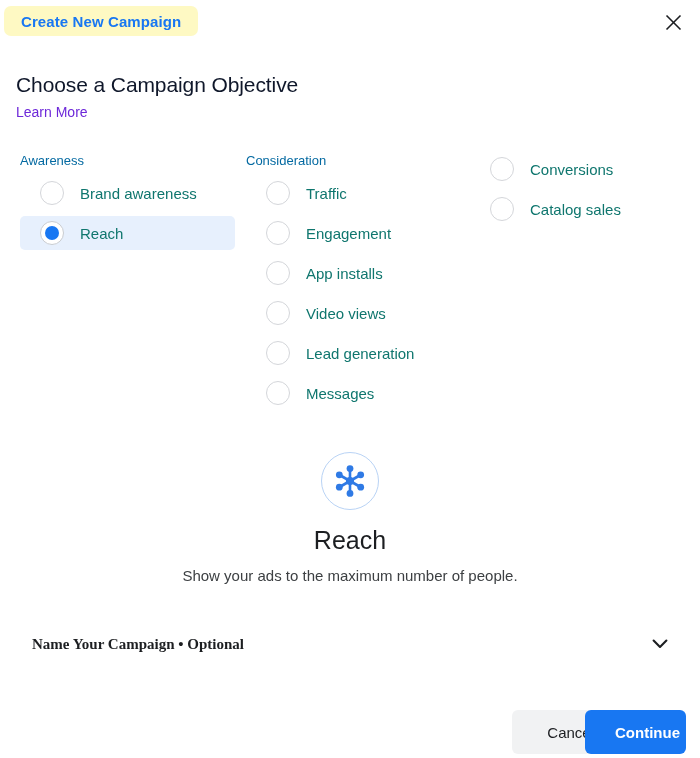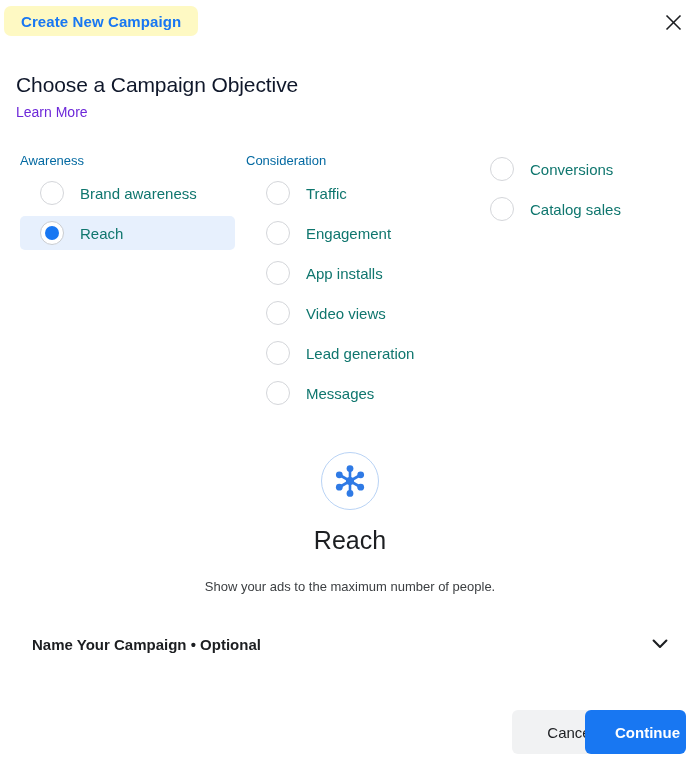--- a/index.html
+++ b/index.html
@@ -157,36 +157,37 @@
     justify-content: center;
     box-sizing: border-box;
   }
   .detail-title {
     margin-top: 16px;
     font-size: 25px;
     color: #1c1e21;
     font-weight: normal;
   }
   .detail-desc {
-    margin-top: 24px;
-    font-size: 13px;
+    margin-top: 12px;
+    font-size: 15px;
     color: #3d4043;
   }
 
   
   .name-section {
     position: absolute;
     left: 32px;
     top: 630px;
     width: 636px;
     height: 28px;
     display: flex;
     align-items: center;
     justify-content: space-between;
     cursor: pointer;
+    font-family: Liberation Serif, serif;
   }
   .name-label {
     font-size: 15px;
     font-weight: bold;
     color: #1c1e21;
   }
   .chevron { display: flex; align-items: center; }
 
   
   .footer {

